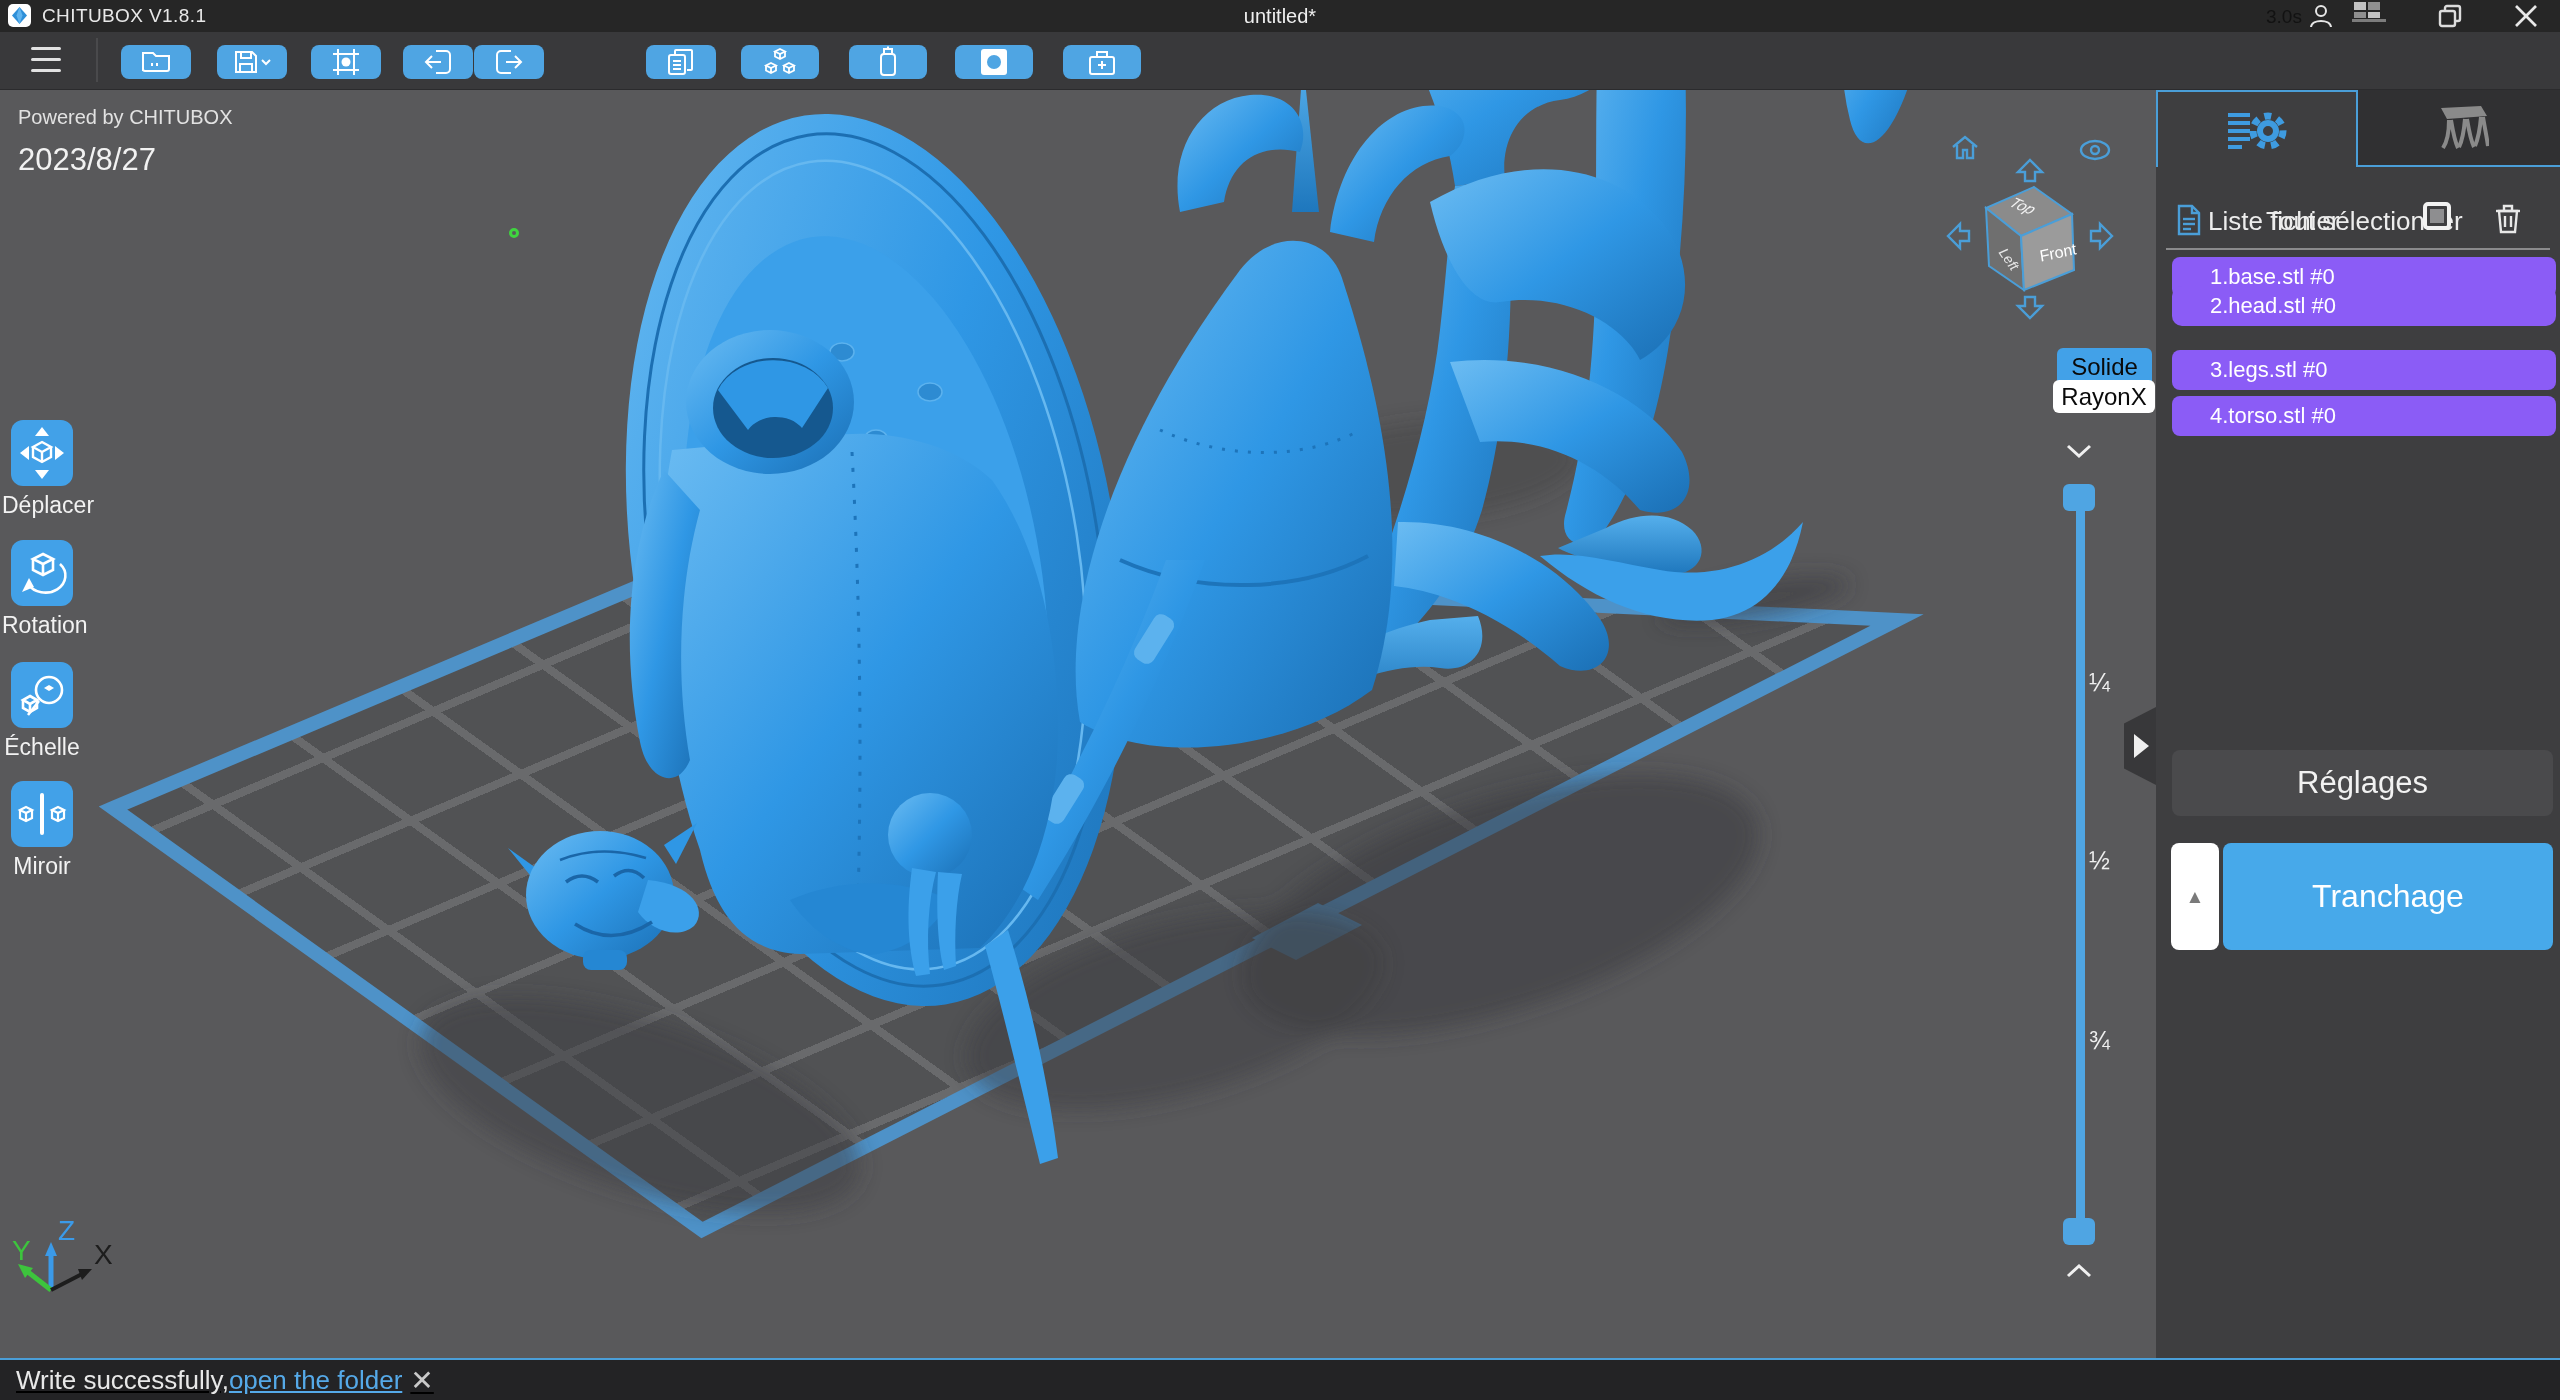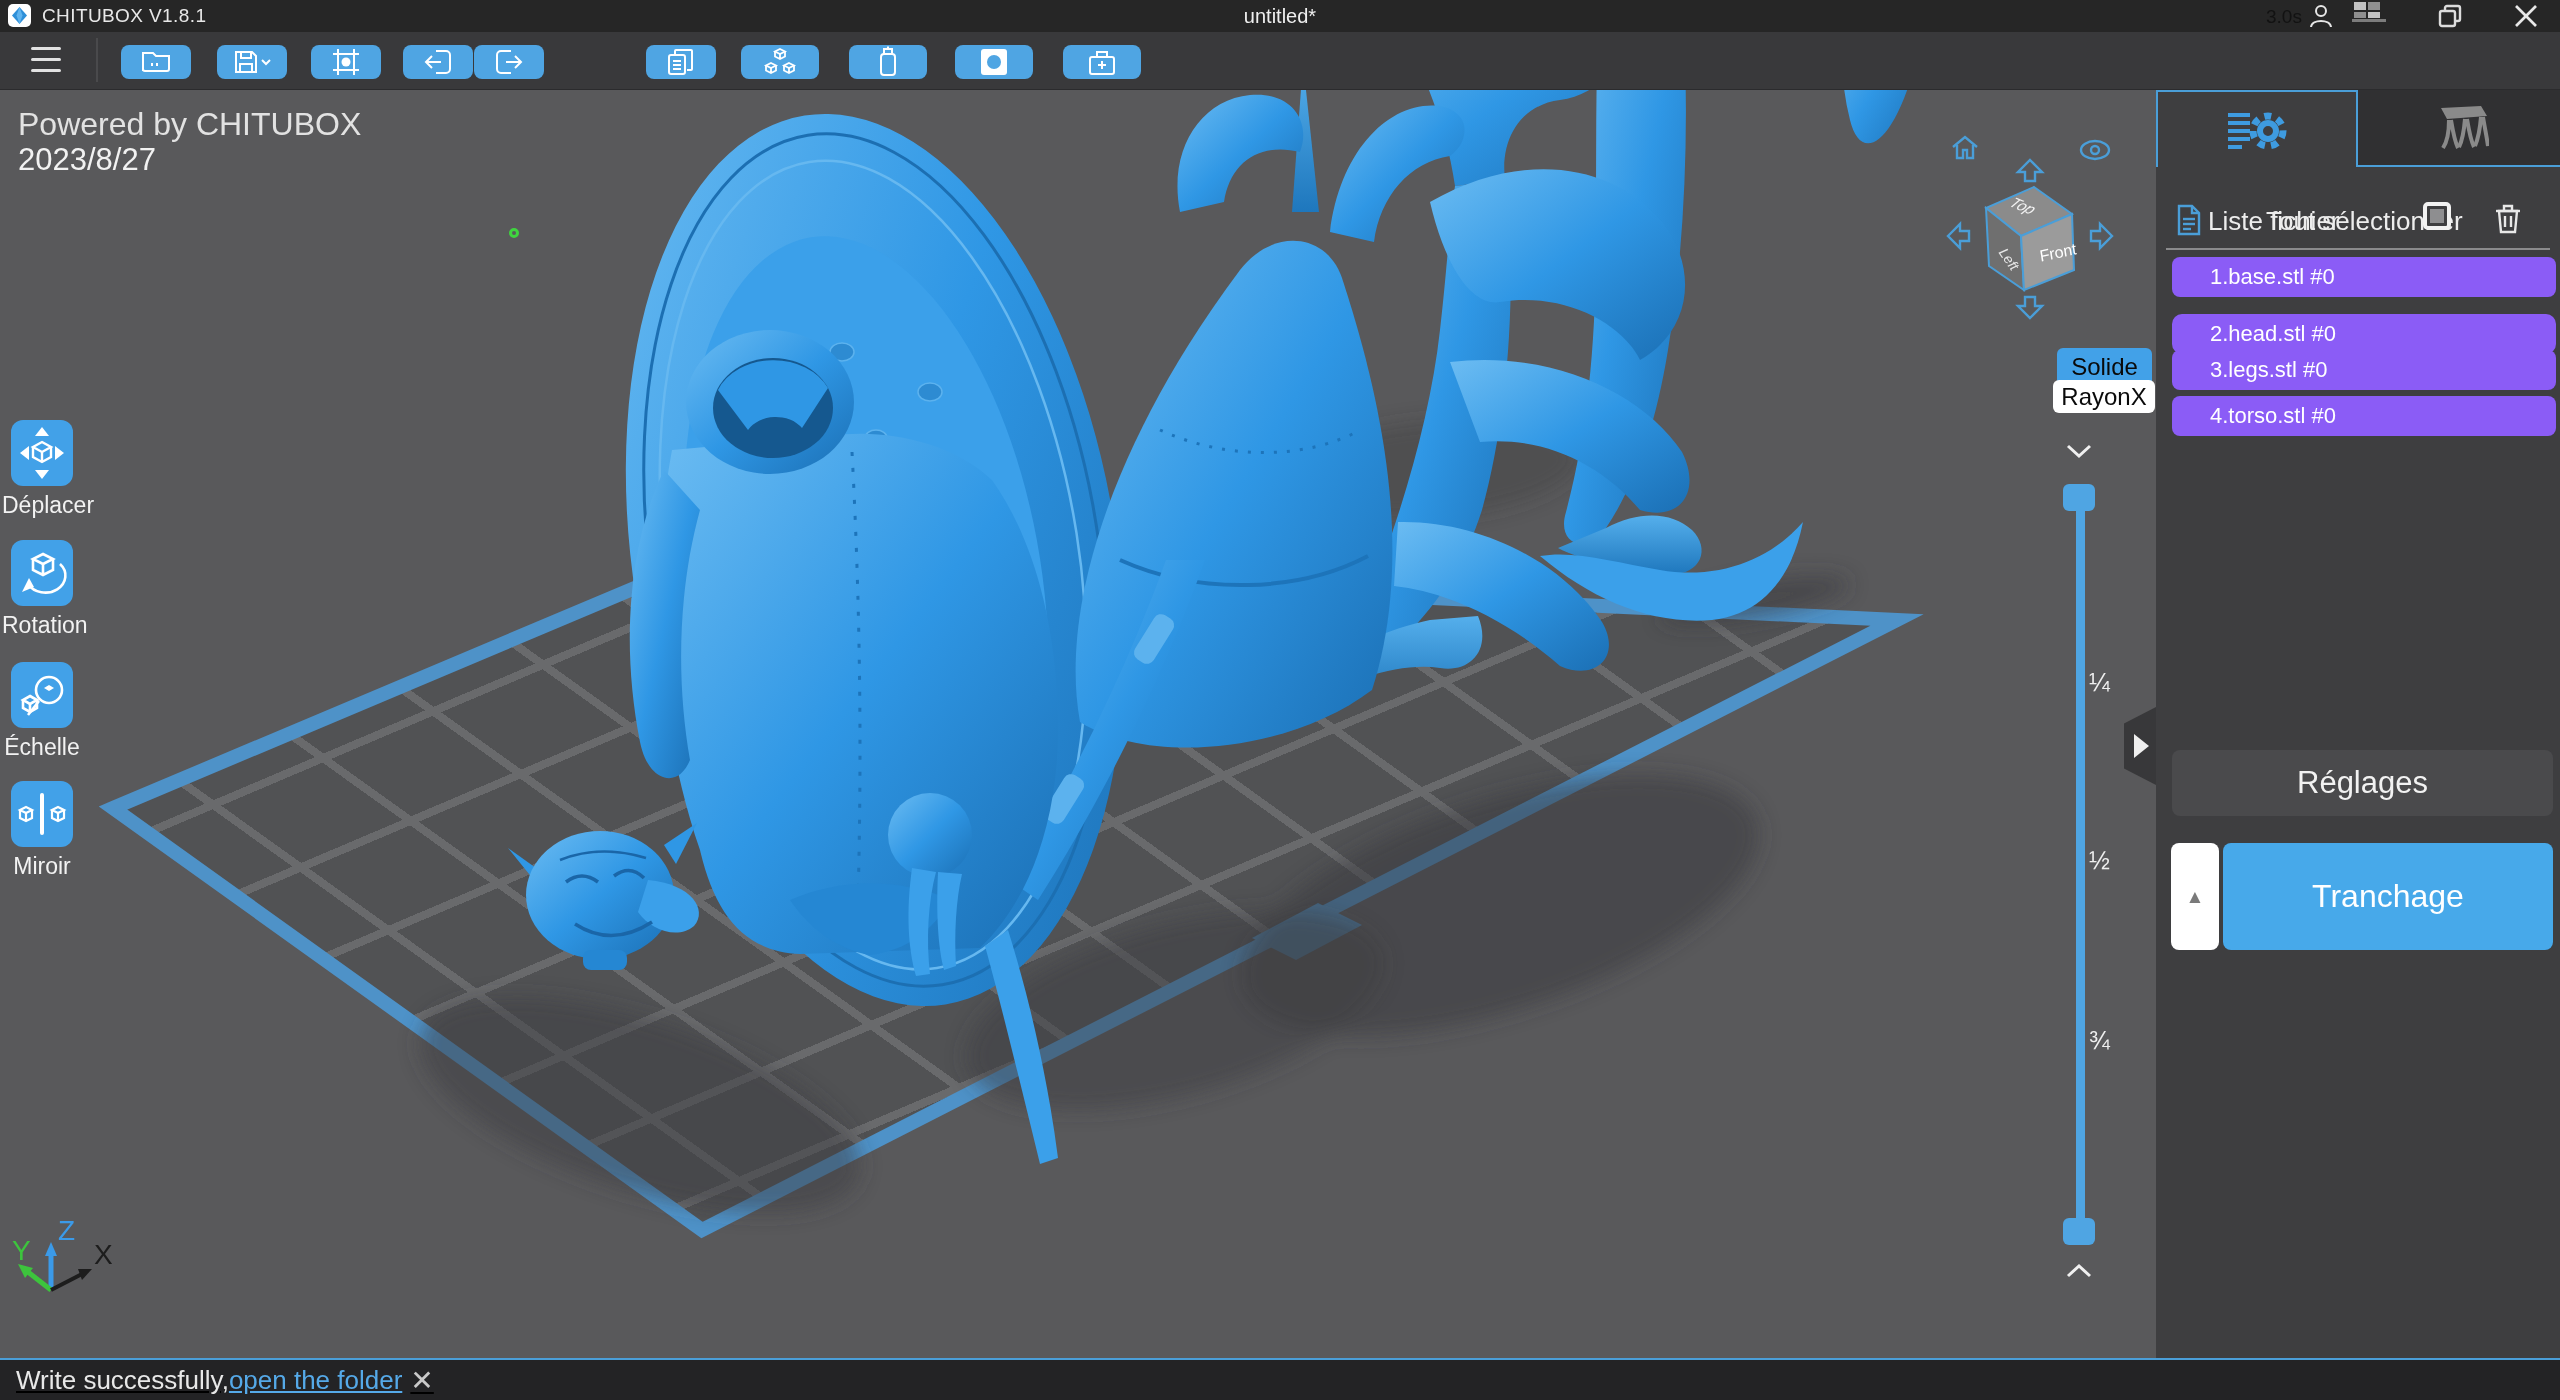--- a/index.html
+++ b/index.html
@@ -26,21 +26,21 @@
   
   .viewport{position:absolute;left:0;top:90px;width:2156px;height:1268px;overflow:hidden;background:#59595B;}
   .plate{position:absolute;left:0;top:-90px;width:2560px;height:1400px;
     clip-path:polygon(113px 808px,694px 563px,1897px 620px,702px 1230px);
     background-color:#515254;
     background-image:
       repeating-linear-gradient(157deg,transparent 0 84px,#696A6C 84px 92px),
       repeating-linear-gradient(35.6deg,transparent 0 94px,#696A6C 94px 102px);}
   .scene{position:absolute;left:0;top:-90px;width:2560px;height:1400px;pointer-events:none;}
 
-  .powered{position:absolute;left:18px;top:16px;color:#E2E2E2;font-size:32px;text-align:center;}
+  .powered{position:absolute;left:18px;top:16px;color:#E2E2E2;font-size:20px;text-align:center;}
   .vdate{position:absolute;left:18px;top:52px;color:#F2F2F2;font-size:31px;}
 
   .tool{position:absolute;left:2px;width:80px;text-align:center;}
   .tool .tbox{width:62px;height:66px;margin:0 auto;background:#42A1E8;border-radius:12px;
     display:flex;align-items:center;justify-content:center;cursor:pointer;}
   .tool .tlabel{margin-top:6px;color:#F2F2F2;font-size:23px;}
 
   .greendot{position:absolute;left:509px;top:138px;width:10px;height:10px;border:3px solid #3FD43F;border-radius:50%;}
 
   .navicon{position:absolute;cursor:pointer;}
@@ -502,21 +502,21 @@
       <path d="M5 9 h18 l-2 21 H7 Z"></path>
         <line x1="2" y1="9" x2="26" y2="9"></line>
         <path d="M10 9 V4 h8 v5"></path>
         <line x1="11" y1="14" x2="11" y2="25"></line>
         <line x1="17" y1="14" x2="17" y2="25"></line>
     </svg>
   </div>
   <div class="divider"></div>
 
   <div class="fitem" style="top:167px;">1.base.stl #0</div>
-  <div class="fitem" style="top:224px;border-radius:10px;">2.head.stl #0</div>
+  <div class="fitem" style="top:196px;border-radius:10px;">2.head.stl #0</div>
   <div class="fitem" style="top:260px;">3.legs.stl #0</div>
   <div class="fitem" style="top:306px;">4.torso.stl #0</div>
 
   <div class="btn-settings">Réglages</div>
   <div class="btn-slice-arrow">▲</div>
   <div class="btn-slice">Tranchage</div>
 </div>
 
 <div class="statusbar">
   <span class="status-msg">Write successfully,</span>

